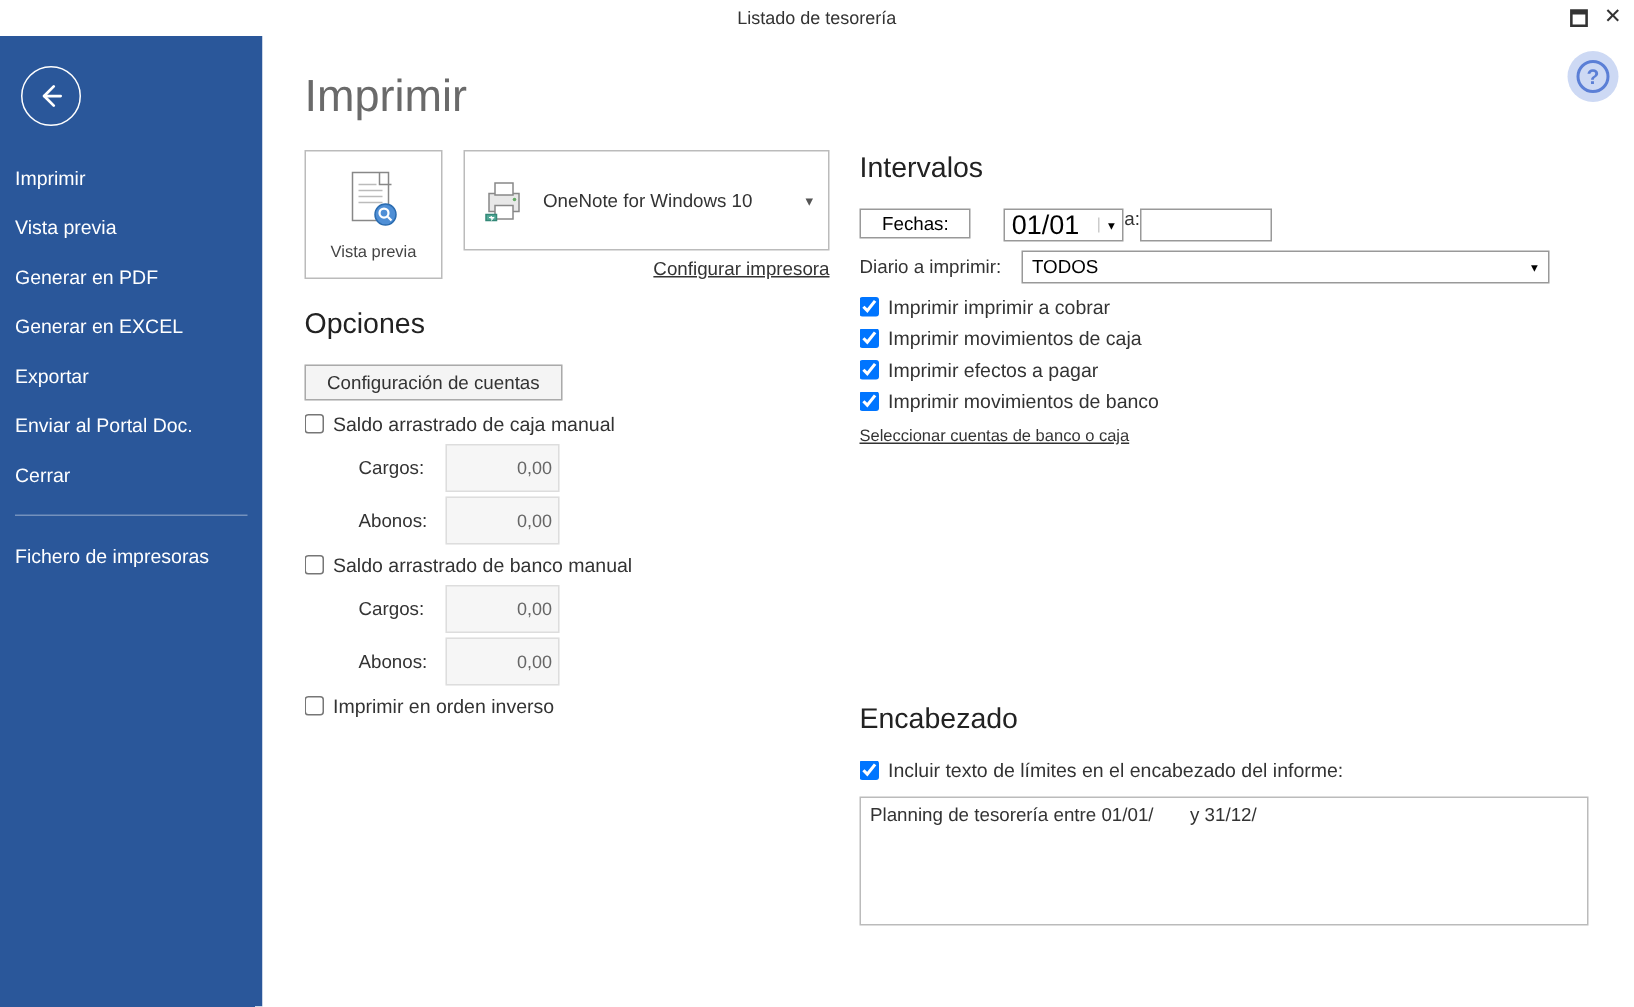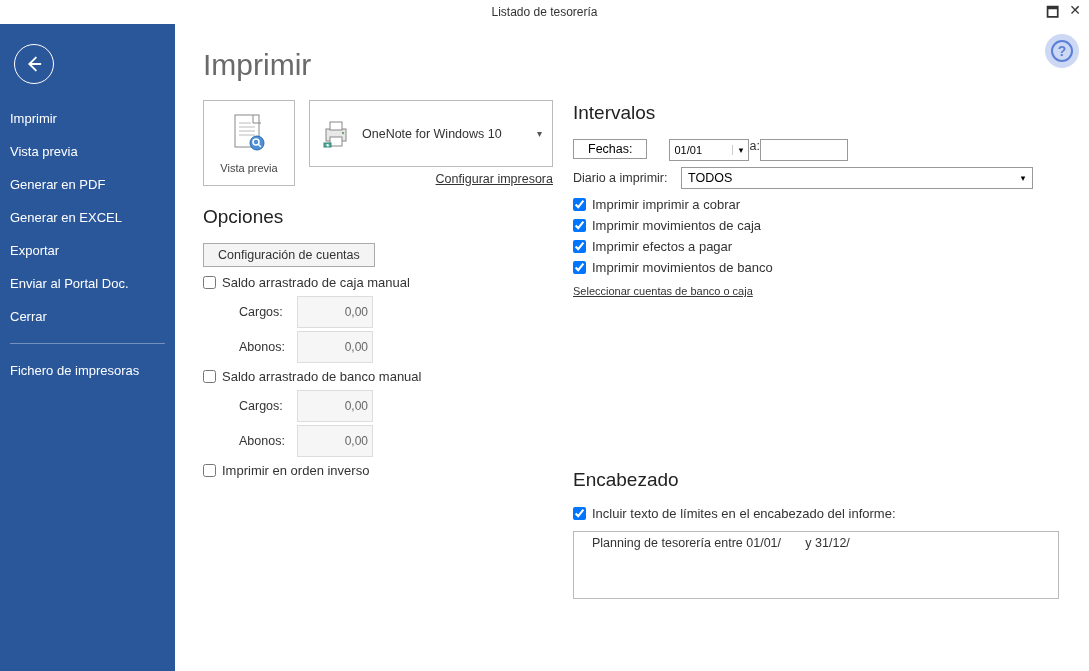--- a/index.html
+++ b/index.html
@@ -31,32 +31,32 @@
   .opts { margin-top: 20px; }
   .button-outline { display: inline-block; border: 1px solid #aaa; background: #f4f4f4; padding: 4px 14px; font-size: 12.5px; color: #333; cursor: pointer; margin-bottom: 8px; }
   .chk-row { display: flex; align-items: center; gap: 6px; font-size: 13px; color: #333; margin-bottom: 6px; }
   .chk-row input[type=checkbox] { width: 13px; height: 13px; }
   .indent-row { display: flex; align-items: center; margin-left: 36px; margin-bottom: 3px; }
   .indent-row .lab { width: 58px; font-size: 12.5px; color: #333; }
   .num-input { width: 76px; height: 32px; border: 1px solid #ddd; background: #f6f6f6; text-align: right; font-size: 12px; padding: 0 4px; color: #666; }
   .intervals-row { display: flex; align-items: flex-start; gap: 0; margin-bottom: 6px; }
   .fechas-btn { border: 1px solid #999; background: #fff; padding: 2px 14px; font-size: 12.5px; cursor: pointer; }
   .date-select { display: flex; align-items: center; border: 1px solid #999; height: 22px; }
-  .date-select input { border: none; width: 62px; height: 20px; font-size: 11px; padding: 0 4px; outline: none; }
+  .date-select input { border: none; width: 62px; height: 20px; font-size: 18px; padding: 0 4px; outline: none; }
   .date-select .drop { width: 16px; text-align: center; font-size: 9px; cursor: pointer; border-left: 1px solid #ccc; }
   .a-lbl { font-size: 12.5px; color: #333; }
   .plain-input { border: 1px solid #999; height: 22px; width: 88px; font-size: 12.5px; padding: 0 4px; }
   .field-row { display: flex; align-items: center; margin-bottom: 8px; }
   .field-row .flabel { width: 108px; font-size: 12.5px; color: #333; }
   .dropdown { flex: 1; max-width: 352px; display: flex; align-items: center; border: 1px solid #999; height: 22px; }
   .dropdown input { border: none; flex: 1; height: 20px; font-size: 12.5px; padding: 0 6px; outline: none; }
   .dropdown .drop { width: 18px; text-align: center; font-size: 9px; cursor: pointer; }
   .link-under { font-size: 11px; color: #333; text-decoration: underline; cursor: pointer; margin-top: 4px; display: inline-block; }
   .enc { margin-top: 170px; }
-  .header-textarea { width: 100%; max-width: 502px; height: 68px; border: 1px solid #bbb; font-size: 12.5px; padding: 4px 18px; color: #333; resize: none; overflow-y: scroll; }
+  .header-textarea { width: 100%; max-width: 502px; height: 86px; border: 1px solid #bbb; font-size: 12.5px; padding: 4px 6px; color: #333; resize: none; overflow-y: scroll; }
   .help-circle { position: absolute; right: 10px; top: 10px; width: 34px; height: 34px; border-radius: 50%; background: #cdd9f4; display: flex; align-items: center; justify-content: center; cursor: pointer; }
   .help-circle .inner { width: 22px; height: 22px; border: 2.5px solid #5b7fd6; border-radius: 50%; display: flex; align-items: center; justify-content: center; color: #5b7fd6; font-weight: bold; font-size: 14px; }
 </style>
 </head>
 <body>
 
 <div class="app">
   <div class="titlebar">
     <span>Listado de tesorería</span>
     <div class="title-controls">

